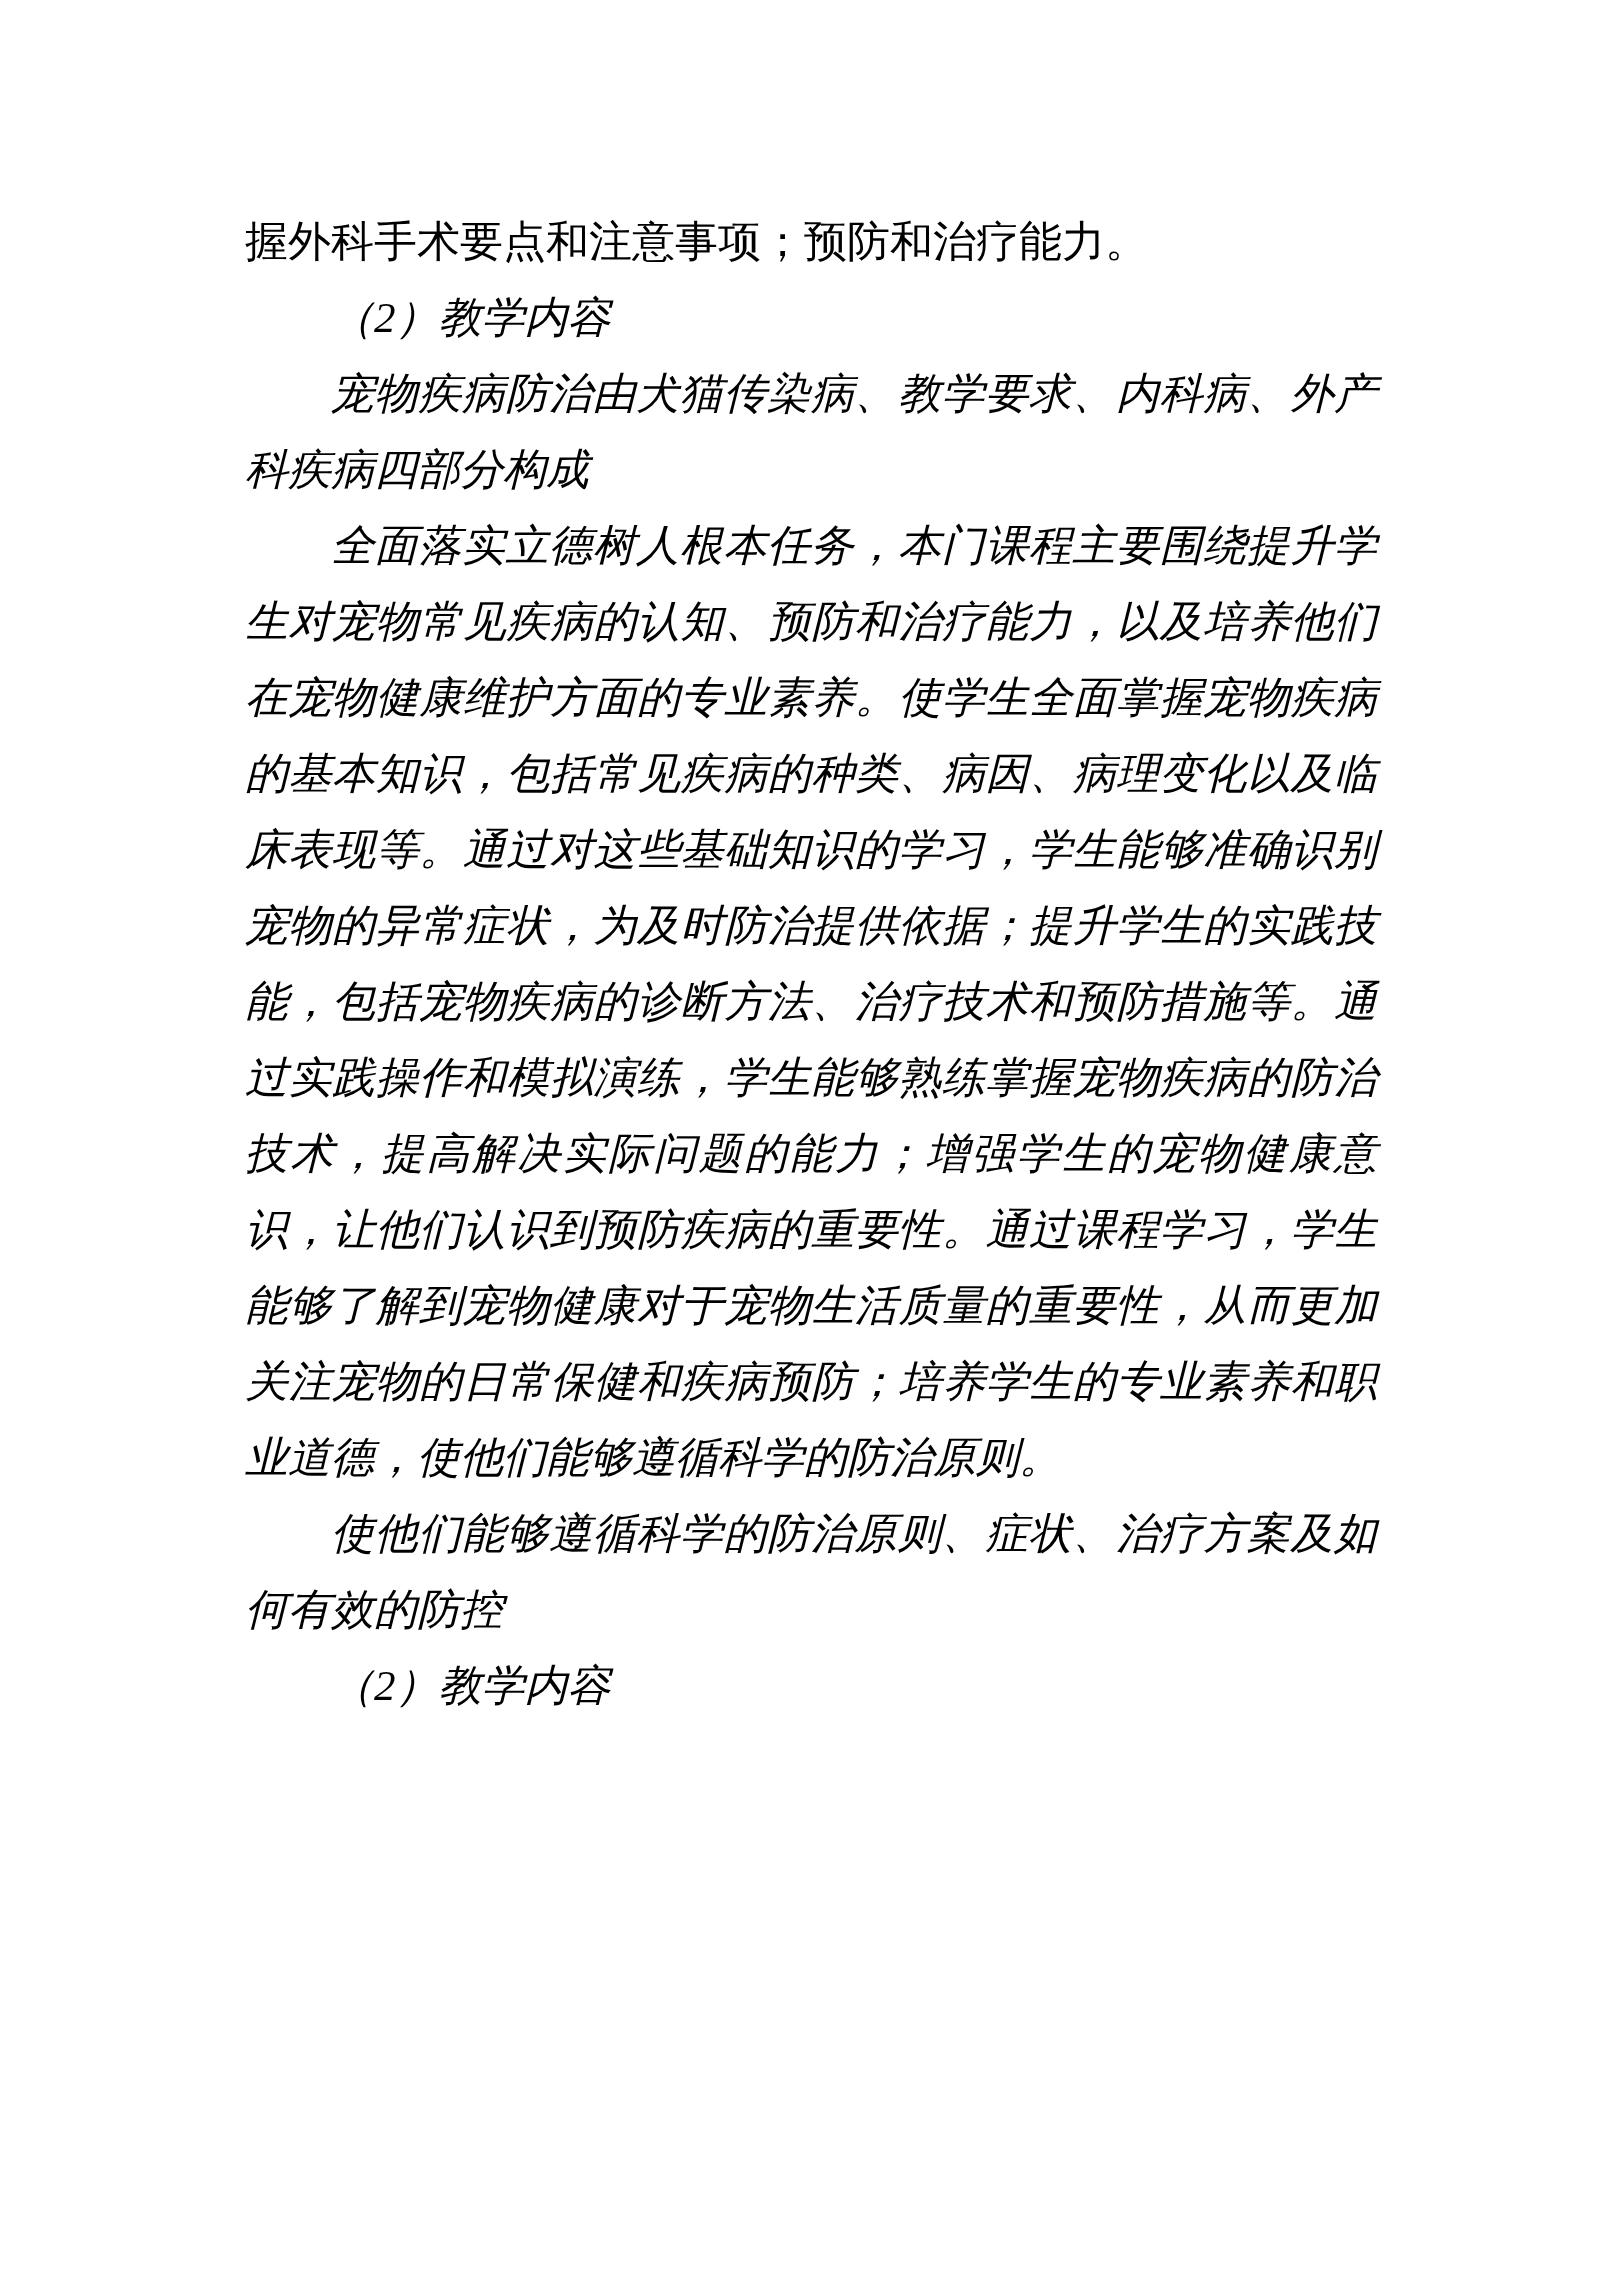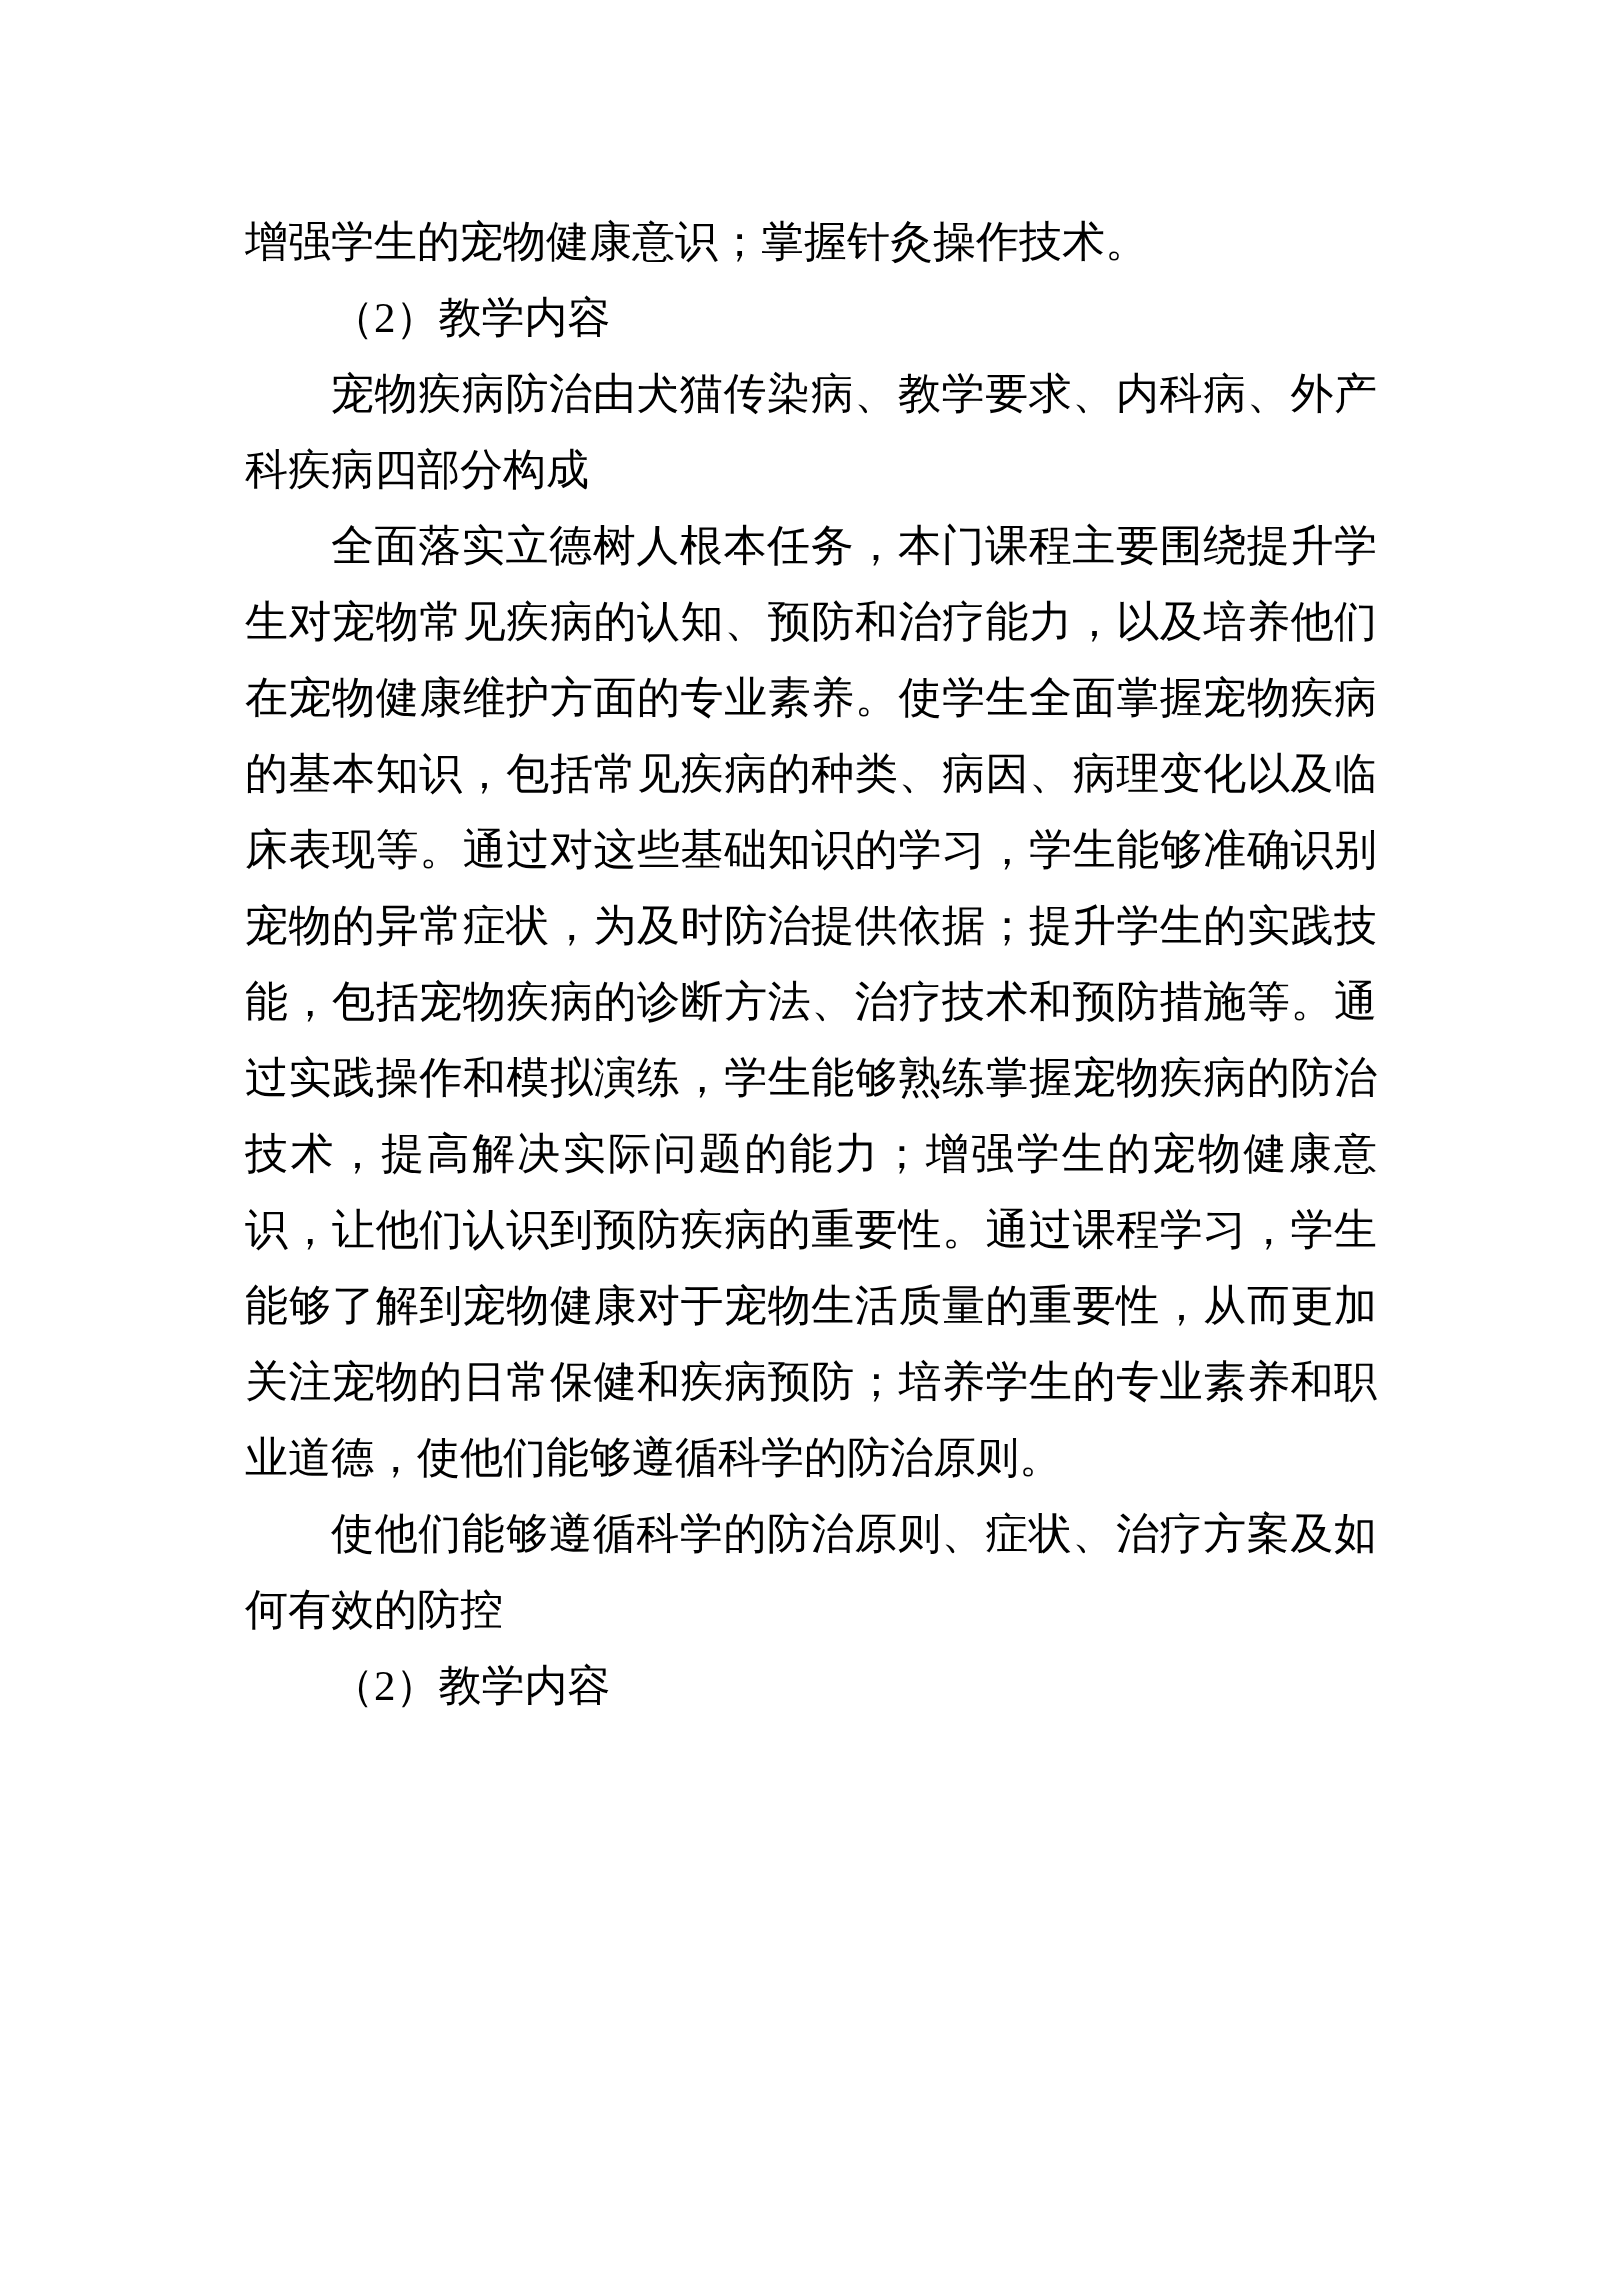--- a/index.html
+++ b/index.html
@@ -22,30 +22,31 @@
   }
   .para {
     margin: 0;
     padding: 0;
     text-align: justify;
     text-justify: inter-ideograph;
     letter-spacing: 0;
   }
   .para.indent {
     text-indent: 2em;
+    font-style: italic;
   }
   .para.bold {
     font-weight: bold;
   }
 </style>
 </head>
 <body>
 
 <div class="page">
-  <p class="para">增强学生的宠物健康意识；掌握针灸操作技术。</p>
+  <p class="para">握外科手术要点和注意事项；预防和治疗能力。</p>
 
   <p class="para indent">（2）教学内容</p>
 
   <p class="para indent">宠物疾病防治由犬猫传染病、教学要求、内科病、外产科疾病四部分构成</p>
 
 
   <p class="para indent">全面落实立德树人根本任务，本门课程主要围绕提升学生对宠物常见疾病的认知、预防和治疗能力，以及培养他们在宠物健康维护方面的专业素养。使学生全面掌握宠物疾病的基本知识，包括常见疾病的种类、病因、病理变化以及临床表现等。通过对这些基础知识的学习，学生能够准确识别宠物的异常症状，为及时防治提供依据；提升学生的实践技能，包括宠物疾病的诊断方法、治疗技术和预防措施等。通过实践操作和模拟演练，学生能够熟练掌握宠物疾病的防治技术，提高解决实际问题的能力；增强学生的宠物健康意识，让他们认识到预防疾病的重要性。通过课程学习，学生能够了解到宠物健康对于宠物生活质量的重要性，从而更加关注宠物的日常保健和疾病预防；培养学生的专业素养和职业道德，使他们能够遵循科学的防治原则。</p>
 
 
 

